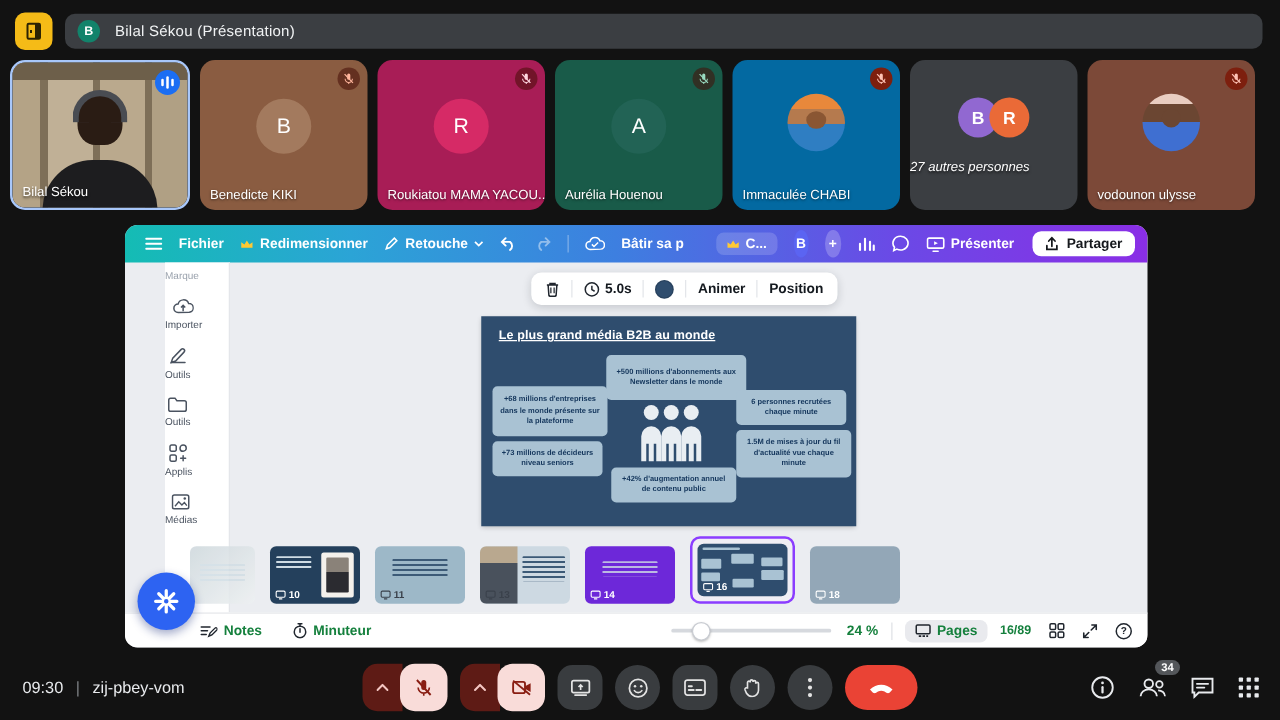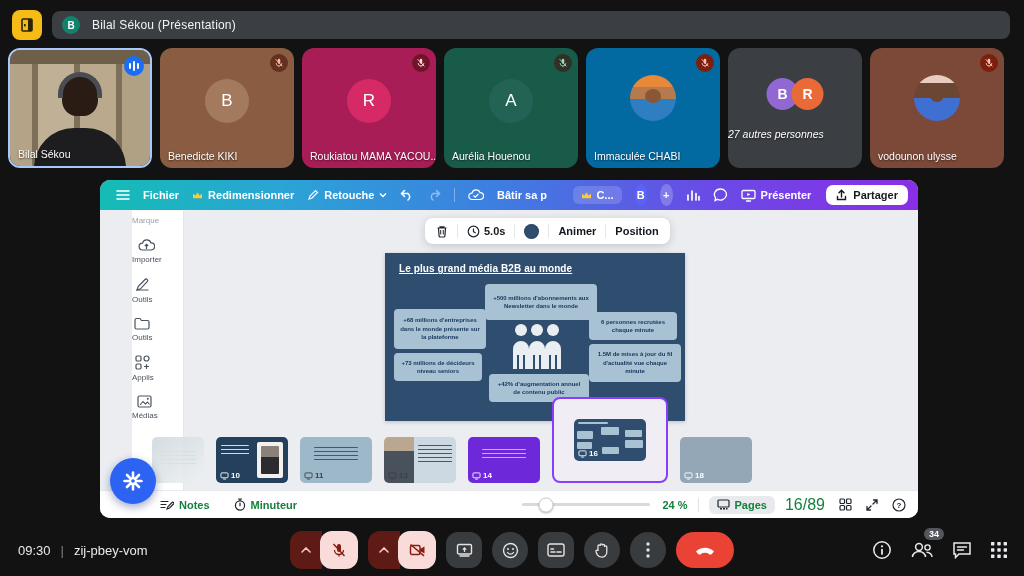--- a/index.html
+++ b/index.html
@@ -57,21 +57,21 @@
   .sb-item { margin-top:13px; display:flex; flex-direction:column; align-items:center; gap:3px; cursor:pointer; }
   .sb-item span { font-size:8px; }
 
   .cv-status { position:absolute; left:0; bottom:0; right:0; height:28px; background:#fff; border-top:1px solid #e7e9ec; display:flex; align-items:center; padding:0 12px 0 60px; color:#15803d; }
   .st-item { display:flex; align-items:center; gap:5px; font-size:11px; font-weight:700; margin-right:24px; }
   .slider { width:128px; height:3px; background:#d6d9de; border-radius:2px; position:relative; margin-right:12px; }
   .slider::after { content:""; position:absolute; left:24px; top:50%; transform:translate(-50%,-50%); width:13px; height:13px; border-radius:50%; background:#fff; border:1px solid #c9ccd2; box-shadow:0 1px 2px rgba(0,0,0,.25); }
   .st-zoom { font-size:11px; font-weight:700; margin-right:10px; }
   .st-div { width:1px; height:14px; background:#e0e2e6; margin-right:10px; }
   .st-pages { display:flex; align-items:center; gap:5px; background:#e9eaee; border-radius:6px; padding:3px 8px; font-size:11px; font-weight:700; margin-right:10px; }
-  .st-count { font-size:16px; font-weight:400; margin-right:14px; }
+  .st-count { font-size:10px; font-weight:700; margin-right:14px; }
   .st-ic { margin-right:14px; display:flex; cursor:pointer; }
 
   .ctx-bar { position:absolute; left:325px; top:38px; height:26px; background:#fff; border-radius:8px; box-shadow:0 2px 8px rgba(20,25,40,.18); display:flex; align-items:center; gap:9px; padding:0 11px; color:#13181e; z-index:5; }
   .ctx-div { width:1px; height:14px; background:#e4e6ea; }
   .ctx-txt { font-size:11px; font-weight:700; }
   .ctx-swatch { width:15px; height:15px; border-radius:50%; box-shadow:inset 0 0 0 1px rgba(0,0,0,.15); }
 
   
   .slide { position:absolute; left:285px; top:73px; width:300px; height:168px; box-shadow:0 1px 4px rgba(0,0,0,.2); }
   .sl-title { position:absolute; left:14px; top:10px; color:#fff; font-size:10px; font-weight:800; text-decoration:underline; letter-spacing:.1px; }
@@ -99,21 +99,21 @@
   .t11 { background:#9db8c8; }
   .t12 { background:#24405c; }
   .t12 .ph { position:absolute; left:0; top:0; width:34px; height:46px; background:linear-gradient(180deg,#dfe9ea 0 20%,#223 22% 42%,#cfd8d2 42%); }
   .t13 { background:#cdd9e2; }
   .t13 .ph { position:absolute; left:0; top:0; width:30px; height:46px; background:linear-gradient(180deg,#b9a88f 0 30%,#49515c 30%); }
   .t14 { background:#6d28d9; }
   .t15 { background:#fff; }
   .t15 .in { position:absolute; left:5px; top:8px; width:26px; height:26px; border-radius:5px; background:#0a66c2; color:#fff; font-size:14px; font-weight:800; display:flex; align-items:center; justify-content:center; }
   .t15 .swoosh { position:absolute; right:-8px; bottom:-12px; width:38px; height:38px; border-radius:50%; border:8px solid #cf1020; border-left-color:transparent; border-top-color:transparent; transform:rotate(15deg); }
   .t15 .wordmark { position:absolute; right:14px; top:9px; width:20px; height:4px; background:#cf1020; border-radius:1px; }
-  .sel-wrap { position:relative; border:2px solid #8b3dff; border-radius:8px; padding:20px; background:#f0eef4; flex:none; }
+  .sel-wrap { position:relative; border:2px solid #8b3dff; border-radius:8px; padding:4px; background:#f0eef4; flex:none; }
   .t16 { background:#2f4d6e; width:72px; }
   .t16 .mini { position:absolute; background:#a9c2d3; border-radius:1px; }
   .t17 { background:#c9d4dc; }
   .t17 .bullet { position:absolute; right:6px; width:34px; height:4px; display:flex; align-items:center; gap:2px; }
   .t17 .bullet i { width:4px; height:4px; border-radius:50%; background:#f4f6f8; }
   .t17 .bullet b { flex:1; height:1.5px; background:#5d6f80; }
   .t18 { background:#93a7b7; }
 
   .sparkle-btn { position:absolute; left:10px; top:278px; width:46px; height:46px; border-radius:50%; background:#2d63f2; box-shadow:0 3px 8px rgba(20,40,120,.4); display:flex; align-items:center; justify-content:center; z-index:9; }
 

